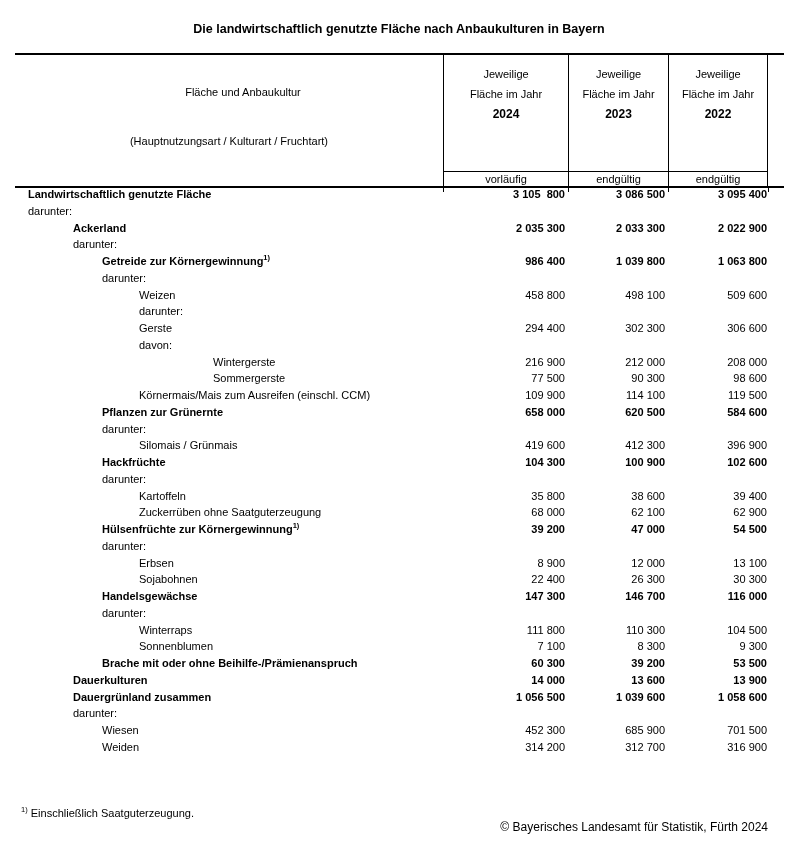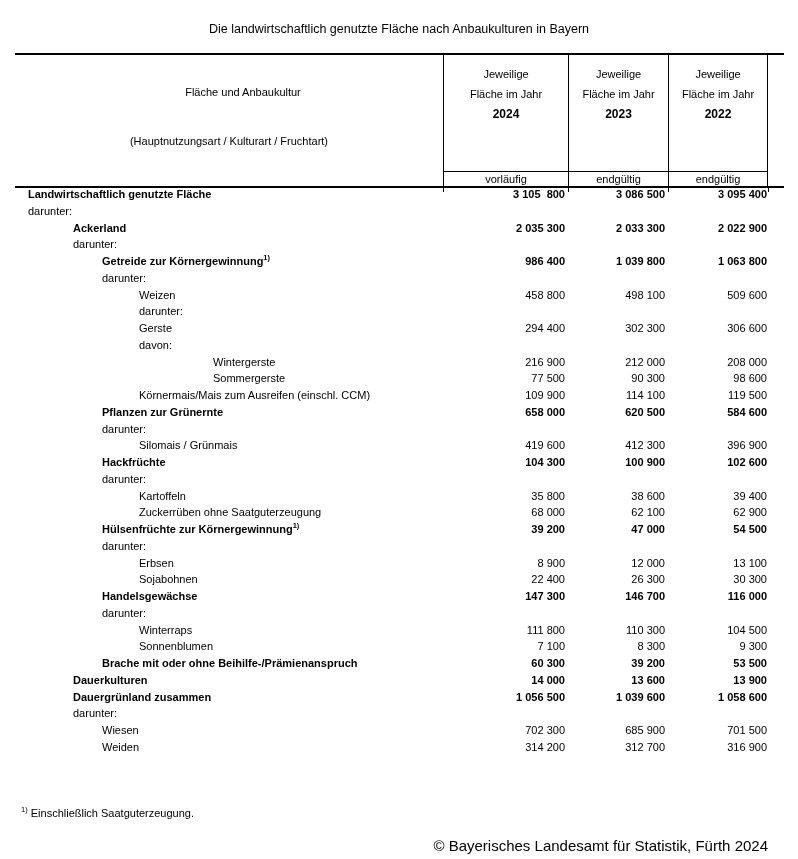--- a/index.html
+++ b/index.html
@@ -4,21 +4,21 @@
 <style>
   html,body { margin:0; padding:0; }
   body {
     width:798px; height:859px; background:#ffffff; color:#000000;
     font-family:"Liberation Sans", sans-serif; position:relative; overflow:hidden;
   }
   .page { position:absolute; left:0; top:0; width:798px; height:859px; }
 
   .title {
     position:absolute; left:0; top:22px; width:798px; text-align:center;
-    font-size:12.5px; font-weight:normal; letter-spacing:0;
+    font-size:12.5px; font-weight:bold; letter-spacing:0;
   }
 
   
   .thead {
     position:absolute; left:15px; top:53px; width:769px; height:135px;
     border-top:2px solid #000; border-bottom:2px solid #000;
     box-sizing:border-box; display:flex; font-size:11px;
   }
   .h-label { width:428px; box-sizing:border-box; display:flex; flex-direction:column; align-items:center; }
   .h-label .l1 { margin-top:31px;margin-left:28px; }
@@ -48,21 +48,21 @@
   .lbl.ind4 { left:198px; }
   .row sup { font-size:7.5px; vertical-align:super; line-height:0; }
   .row .v { position:absolute; top:0; white-space:pre; }
   .row .v1 { right:219px; }
   .row .v2 { right:119px; }
   .row .v3 { right:17px;text-align:right; }
 
   
   .footnote { position:absolute; left:21px; top:805px; font-size:11px; }
   .footnote sup { font-size:7.5px; vertical-align:super; }
-  .copyright { position:absolute; right:30px; top:837px; font-size:15px;padding-left:35px; }
+  .copyright { position:absolute; right:30px; top:820px; font-size:12px;padding-left:35px; }
 </style>
 </head>
 <body>
 
 <div class="page">
 
   <div class="title">Die landwirtschaftlich genutzte Fläche nach Anbaukulturen in Bayern</div>
 
   <div class="thead">
     <div class="h-label">
@@ -259,21 +259,21 @@
     <span class="lbl ind1"><span class="lbl-text">Dauergrünland zusammen</span></span>
   <span class="v v1">1 056 500</span>
         <span class="v v2">1 039 600</span>
         <span class="v v3">1 058 600</span>
       </div>
       <div class="row">
     <span class="lbl ind1"><span class="lbl-text">darunter:</span></span>
   </div>
       <div class="row">
     <span class="lbl ind2"><span class="lbl-text">Wiesen</span></span>
-  <span class="v v1">702 300</span>
+  <span class="v v1">452 300</span>
         <span class="v v2">685 900</span>
         <span class="v v3">701 500</span>
       </div>
       <div class="row">
     <span class="lbl ind2"><span class="lbl-text">Weiden</span></span>
   <span class="v v1">314 200</span>
         <span class="v v2">312 700</span>
         <span class="v v3">316 900</span>
       </div>
     </div>

